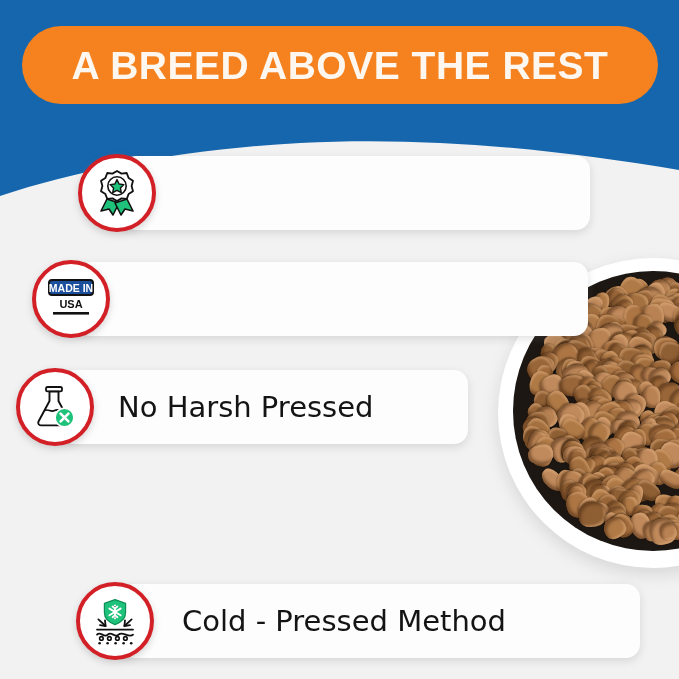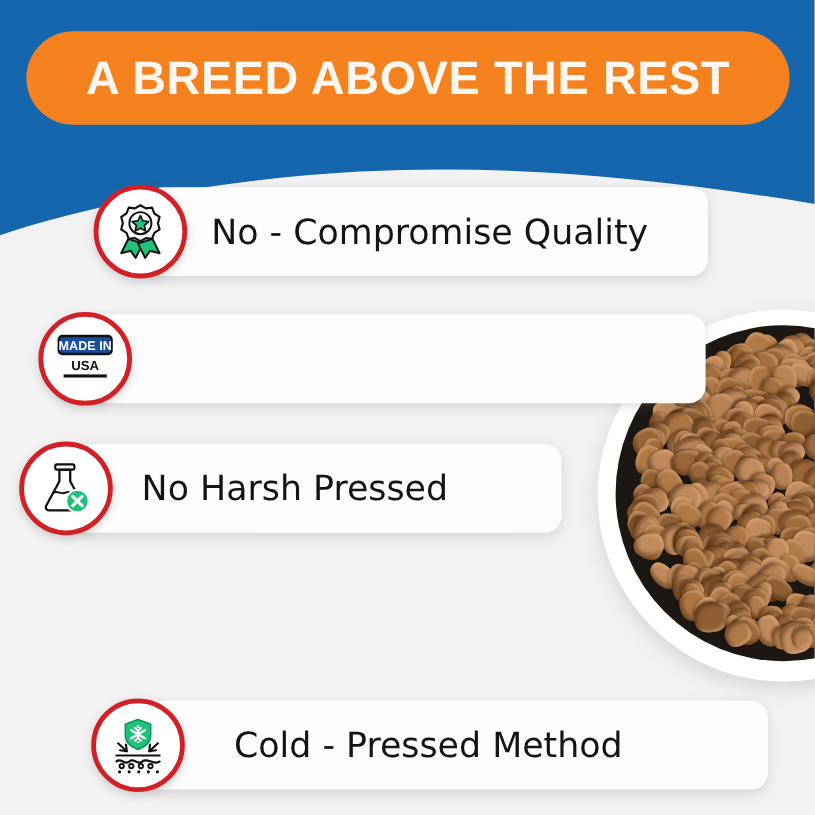--- a/index.html
+++ b/index.html
@@ -161,21 +161,21 @@
   #row-3 { left: 16px;  top: 364px; }
   #row-3 .card { left: 44px; width: 408px; }
   #row-3 .row-label { margin-left: 24px; }
 
   #row-4 { left: 32px;  top: 470px; }
   #row-4 .card { left: 44px; width: 510px; }
   #row-4 .row-label { margin-left: 26px; }
 
   #row-5 { left: 76px;  top: 578px; }
   #row-5 .card { left: 44px; width: 520px; }
-  #row-5 .row-label { margin-left: 41px; }
+  #row-5 .row-label { margin-left: 28px; }
 </style>
 </head>
 <body>
 
 <div id="page">
 
   <div class="header-blue">
     <svg width="679" height="230" viewBox="0 0 679 230" xmlns="http://www.w3.org/2000/svg">
       <path d="M0,0 L679,0 L679,170 C560,150 430,136 300,143 C190,149 86,168 0,196 Z" fill="#1666ae"></path>
     </svg>
@@ -504,21 +504,20 @@
       <div class="card"></div>
       <div class="badge">
         <svg width="48" height="48" viewBox="0 0 48 48">
           <path d="M14 30 L8 42 L16 40 L20 46 L26 34 Z" fill="#1fc27a" stroke="#111" stroke-width="1.6" stroke-linejoin="round"></path>
           <path d="M34 30 L40 42 L32 40 L28 46 L22 34 Z" fill="#1fc27a" stroke="#111" stroke-width="1.6" stroke-linejoin="round"></path>
           <path d="M24 2 L28.5 4.6 L33.7 4 L35.6 8.9 L40 11.8 L38.6 17 L40 22.2 L35.6 25.1 L33.7 30 L28.5 29.4 L24 32 L19.5 29.4 L14.3 30 L12.4 25.1 L8 22.2 L9.4 17 L8 11.8 L12.4 8.9 L14.3 4 L19.5 4.6 Z" fill="#ffffff" stroke="#111" stroke-width="1.8" stroke-linejoin="round"></path>
           <circle cx="24" cy="17" r="9.2" fill="#ffffff" stroke="#111" stroke-width="1.6"></circle>
           <path d="M24 10.6 L26.1 15 L30.9 15.6 L27.4 18.9 L28.3 23.6 L24 21.3 L19.7 23.6 L20.6 18.9 L17.1 15.6 L21.9 15 Z" fill="#1fc27a" stroke="#111" stroke-width="1.4" stroke-linejoin="round"></path>
         </svg>
       </div>
-      <span class="row-label">No - Compromise Quality</span>
     </div>
 
     <div class="feature-row" id="row-2">
       <div class="card"></div>
       <div class="badge">
         <svg width="50" height="44" viewBox="0 0 50 44">
           <rect x="3" y="3" width="44" height="15" rx="3" fill="#1b4f9c" stroke="#111" stroke-width="2"></rect>
           <text x="25" y="14.6" text-anchor="middle" font-family="Liberation Sans, sans-serif" font-size="10.5" font-weight="bold" fill="#ffffff">MADE IN</text>
           <text x="25" y="31" text-anchor="middle" font-family="Liberation Sans, sans-serif" font-size="11" font-weight="bold" fill="#111111">USA</text>
           <rect x="7" y="35" width="36" height="2.6" fill="#111111"></rect>

